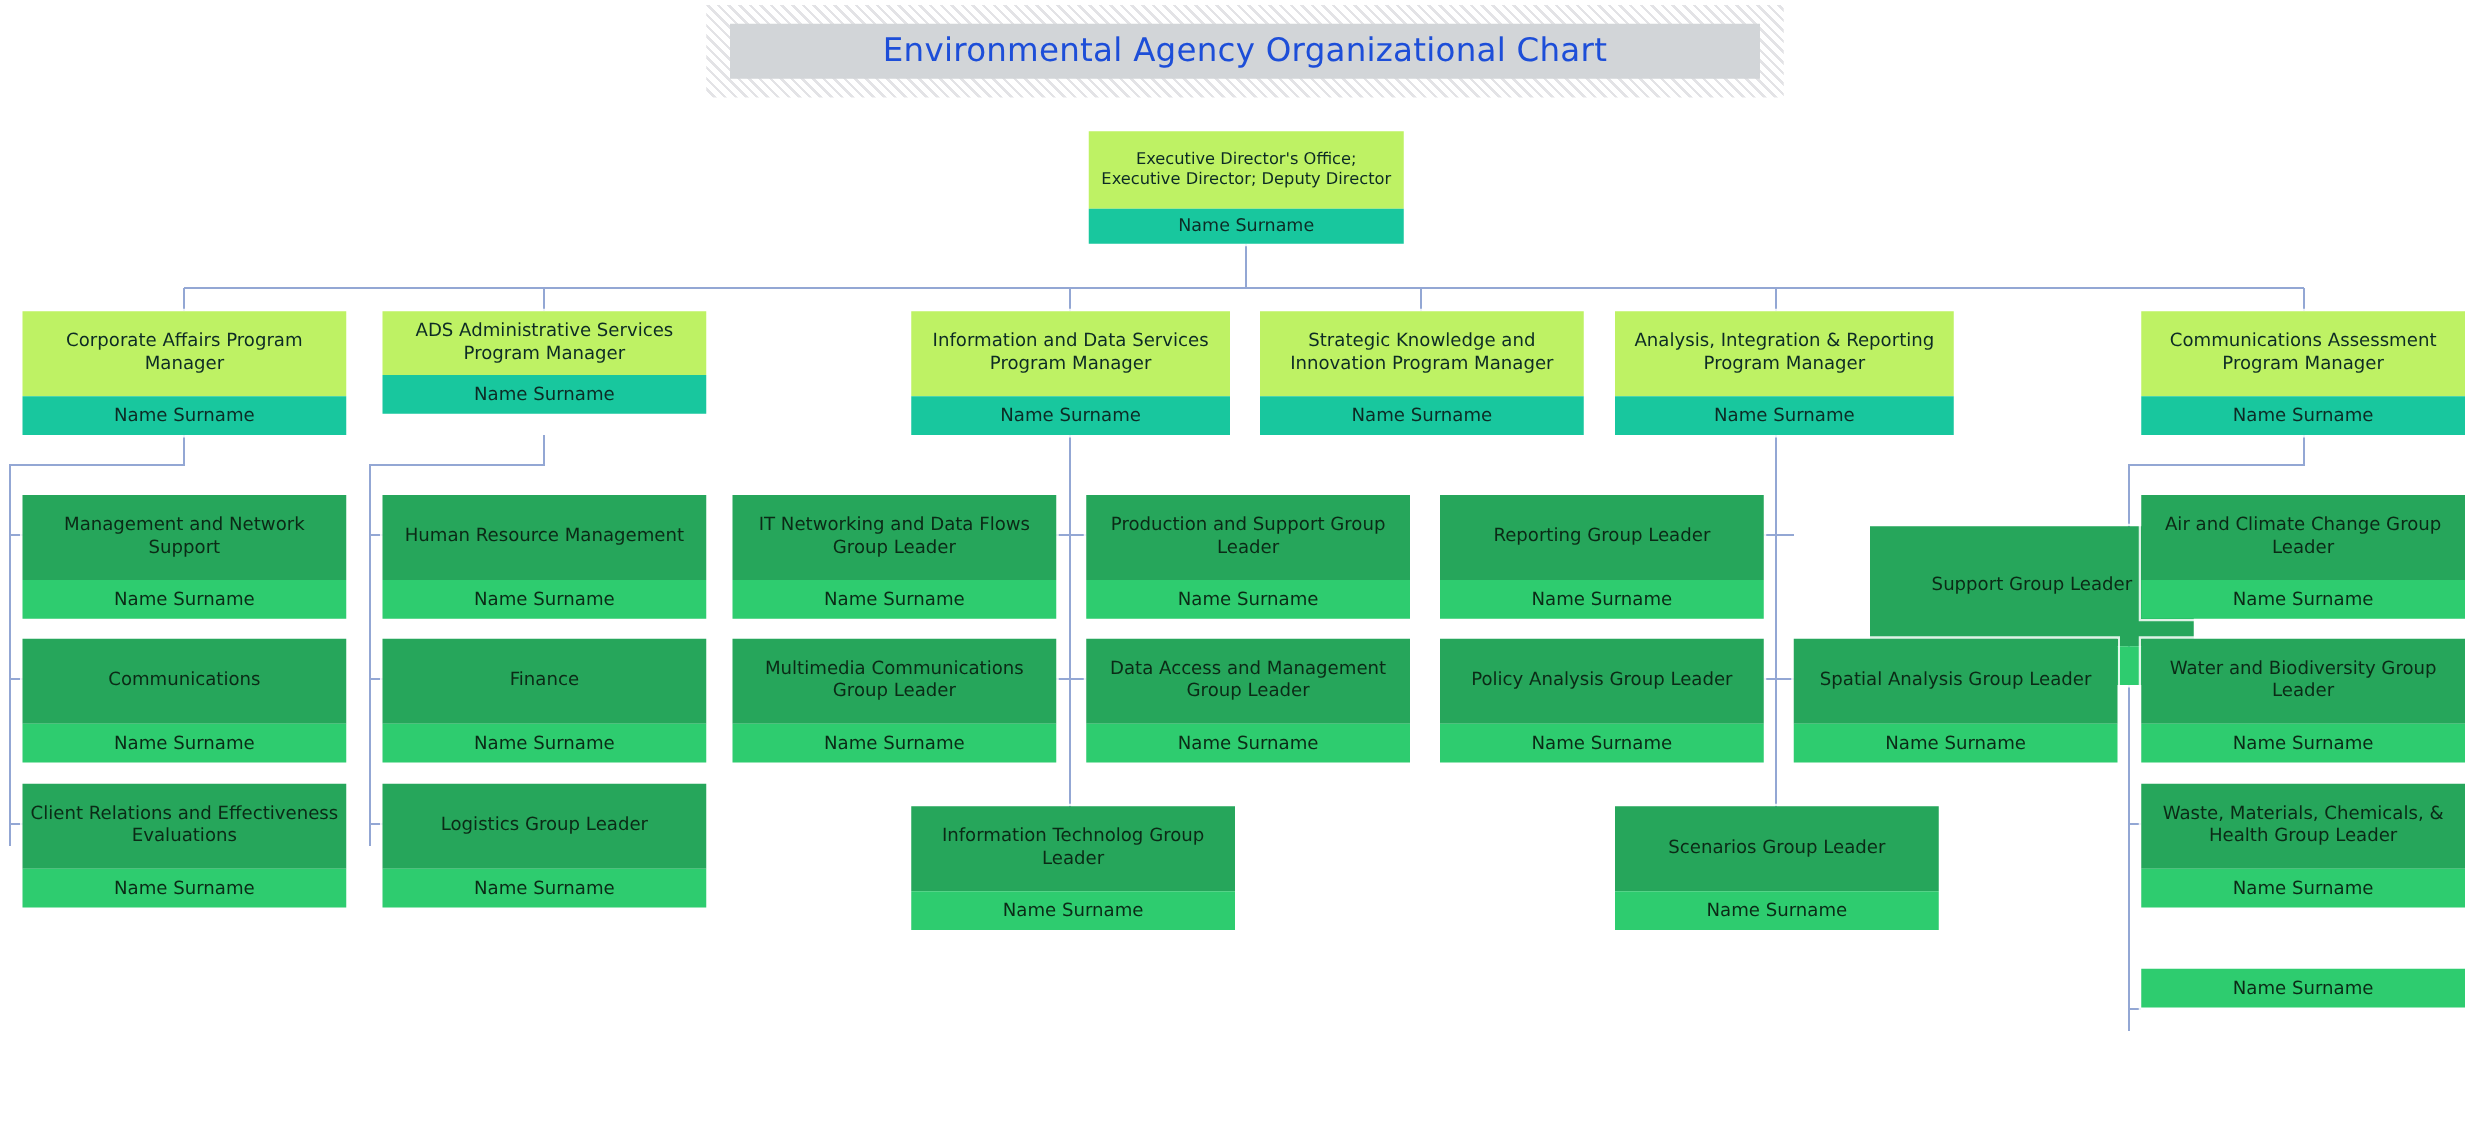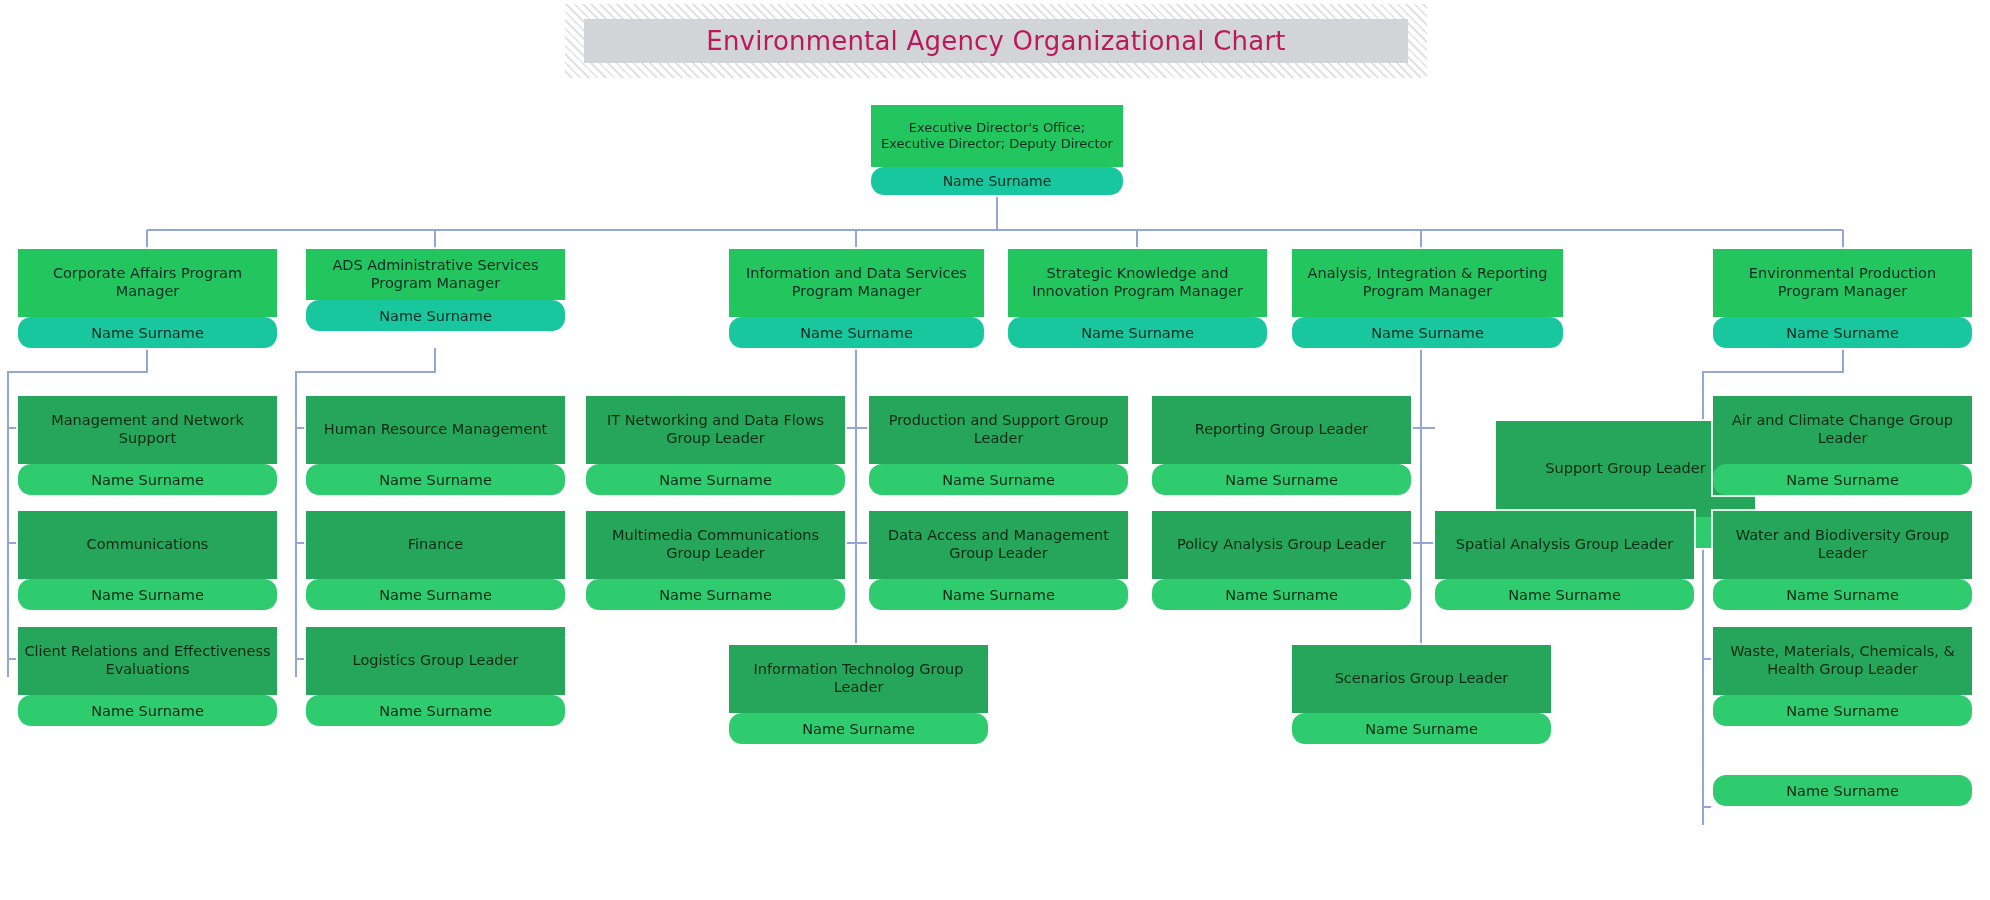--- a/index.html
+++ b/index.html
@@ -23,21 +23,21 @@
         #e3e3e6 4px, #e3e3e6 6px);
   }
   .title-box{
     position:absolute;
     left:584px;top:19px;width:824px;height:44px;
     background:#d2d5d8;
     display:flex;align-items:center;justify-content:center;
   }
   .title-text{
     font-size:26px;
-    color:#be185d;
+    color:#1d4ed8;
     letter-spacing:.2px;
     white-space:nowrap;
   }
 
   
   #links{position:absolute;left:0;top:0;width:1990px;height:900px;}
 
   
   .node{
     position:absolute;
@@ -51,25 +51,24 @@
     text-align:center;
     padding:2px 6px;
     line-height:1.22;
     box-sizing:border-box;
   }
   .node .foot{
     flex:0 0 auto;
     display:flex;align-items:center;justify-content:center;
     text-align:left;
     box-sizing:border-box;
-    border-radius:13px;
-  }
-
-  
-  .lvl-root .head,.lvl1 .head{background:#22c55e;color:#0d2b25;}
+  }
+
+  
+  .lvl-root .head,.lvl1 .head{background:#bef264;color:#0d2b25;}
   .lvl-root .foot,.lvl1 .foot{background:#18c79e;color:#0d2b25;}
   
   .lvl2 .head{background:#26a65b;color:#0b2a16;}
   .lvl2 .foot{background:#2ecc6f;color:#0b2a16;}
 
   .lvl-root .head{font-size:13px;}
   .lvl-root .foot{font-size:14px;height:28px;}
   .lvl1 .head{font-size:14.5px;}
   .lvl1 .foot{font-size:14.5px;height:31px;}
   .lvl2 .head{font-size:14.5px;}
@@ -135,21 +134,21 @@
       </div>
       <div class="node lvl1" style="left: 1008px; top: 249px; width: 259px; height: 99px;">
         <div class="head">Strategic Knowledge and Innovation Program Manager</div>
         <div class="foot">Name Surname</div>
       </div>
       <div class="node lvl1" style="left: 1292px; top: 249px; width: 271px; height: 99px;">
         <div class="head">Analysis, Integration &amp; Reporting Program Manager</div>
         <div class="foot">Name Surname</div>
       </div>
       <div class="node lvl1" style="left: 1713px; top: 249px; width: 259px; height: 99px;">
-        <div class="head">Environmental Production Program Manager</div>
+        <div class="head">Communications Assessment Program Manager</div>
         <div class="foot">Name Surname</div>
       </div>
       <div class="node lvl2" style="left: 18px; top: 396px; width: 259px; height: 99px;">
         <div class="head">Management and Network Support</div>
         <div class="foot">Name Surname</div>
       </div>
       <div class="node lvl2" style="left: 18px; top: 511px; width: 259px; height: 99px;">
         <div class="head">Communications</div>
         <div class="foot">Name Surname</div>
       </div>

